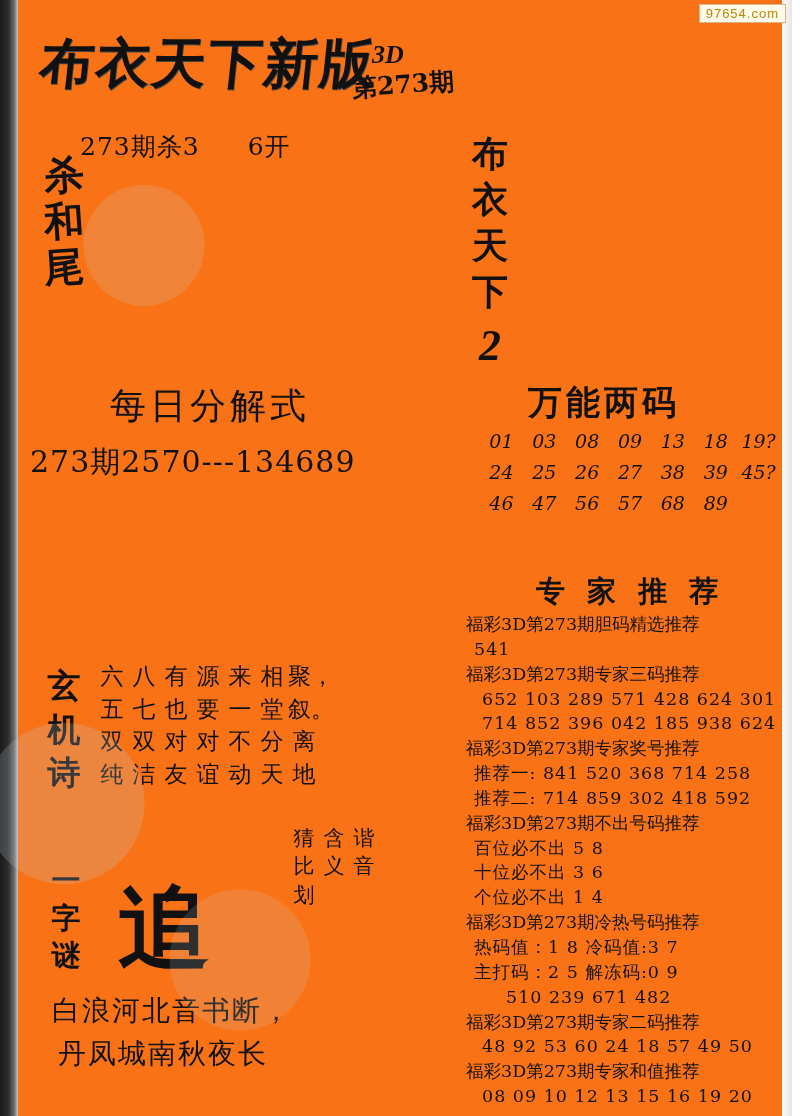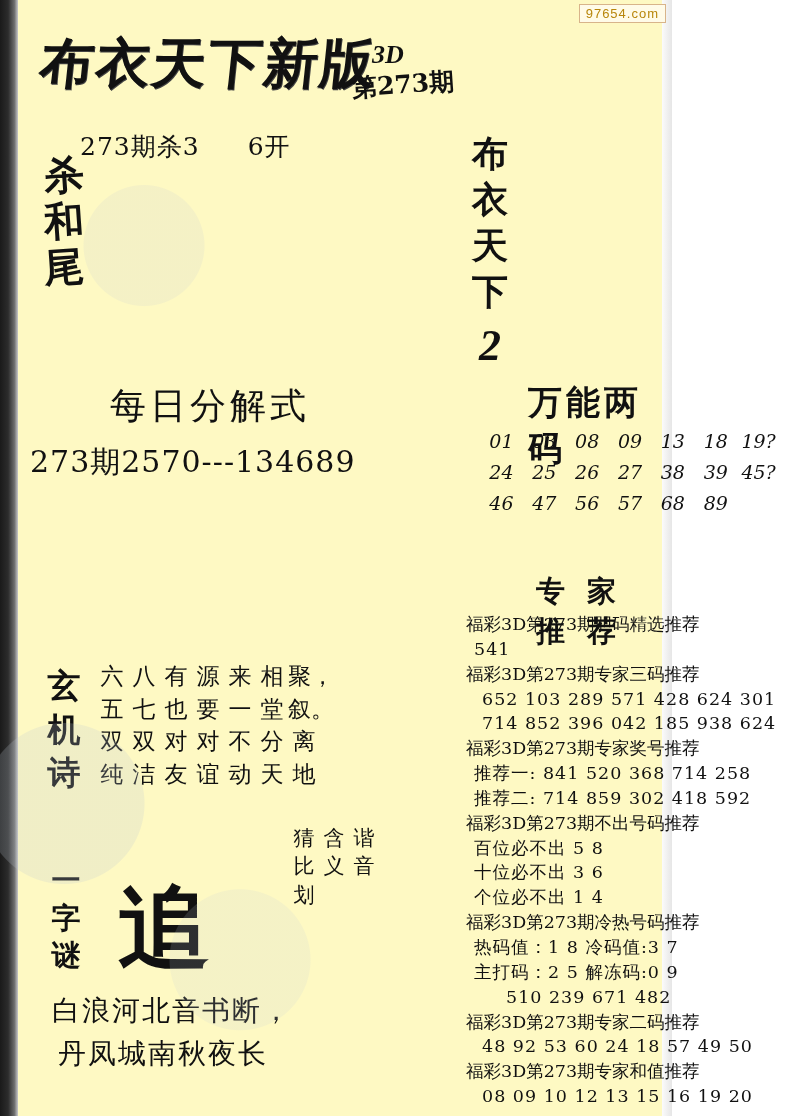--- a/index.html
+++ b/index.html
@@ -10,23 +10,23 @@
     width: 800px;
     height: 1116px;
     background: #ffffff;
     font-family: "Liberation Serif", serif;
     position: relative;
     overflow: hidden;
   }
   .page {
     position: absolute;
     left: 0; top: 0;
-    width: 672px;
+    width: 792px;
     height: 1116px;
-    background: #fef9c3;
+    background: #f97316;
   }
   
   .watermark {
     position: absolute;
     right: 6px;
     top: 4px;
     border: 1px solid #d8b48a;
     background: #fffbe8;
     color: #b8860b;
     font-size: 13px;

